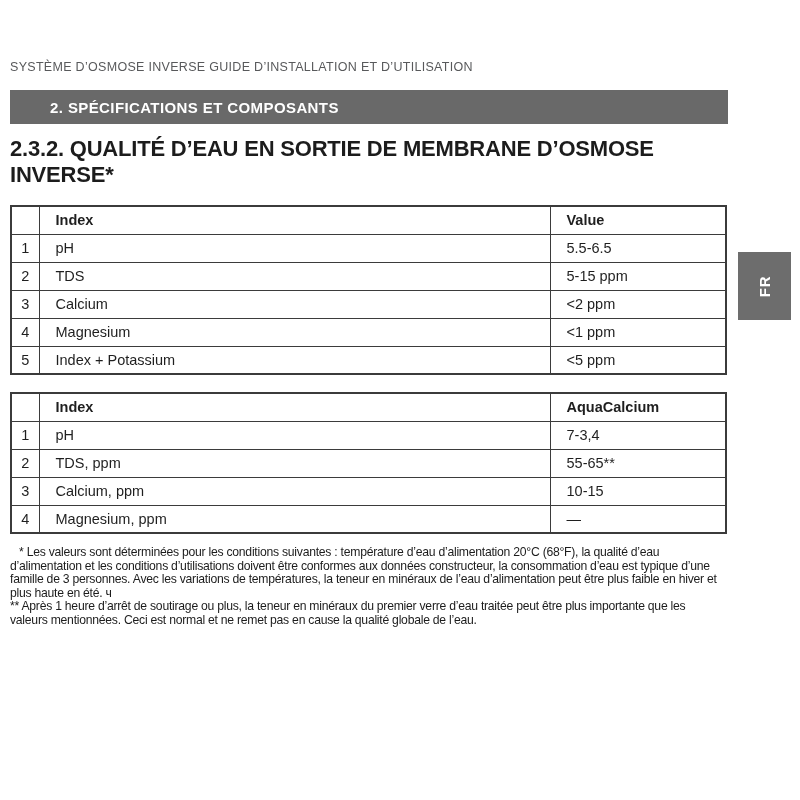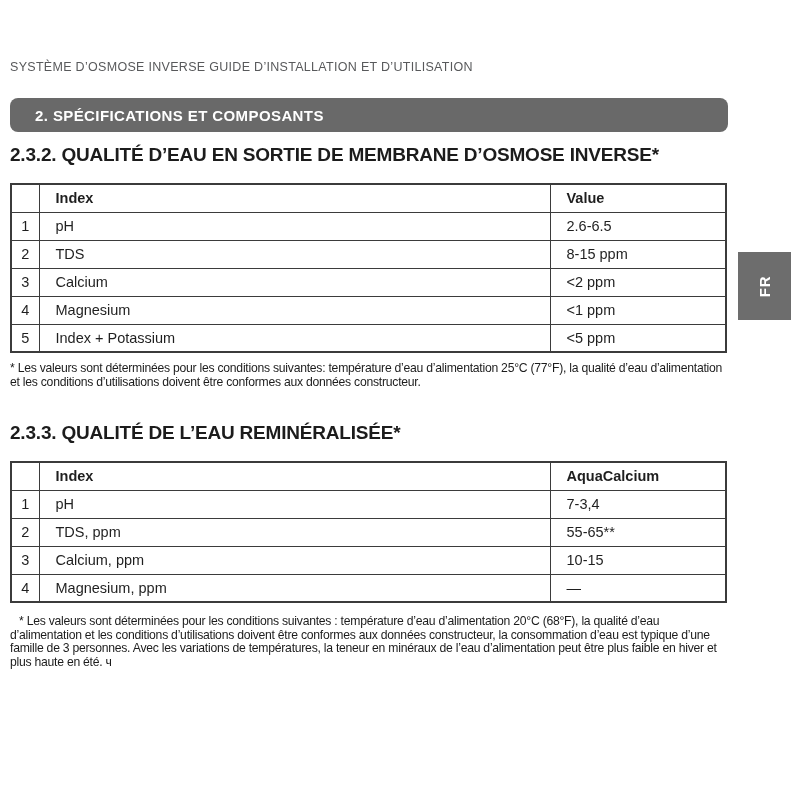--- a/index.html
+++ b/index.html
@@ -26,37 +26,36 @@
     width: 756px; 
   }
   .header-rule { flex: 1; border-top: 2px solid #3f3f3f; }
   .page-number {
     margin-left: 15px;
     font-size: 17px;
     color: #2e2e2e;
   }
 
   .chapter-banner {
-    margin-top: 24px;
+    margin-top: 16px;
     height: 34px;
     background: #696969;
     display: flex; align-items: center;
-    padding-left: 25px;
-    border-radius: 8px;
+    padding-left: 40px;
   }
   .chapter-banner-label {
     color: #ffffff;
     font-weight: bold;
     font-size: 15px;
     letter-spacing: 0.4px;
   }
 
   .section-heading {
     margin-top: 12px;
-    font-size: 19px;
+    font-size: 22px;
     font-weight: bold;
     letter-spacing: -0.2px;
     color: #1c1c1c;
   }
   .section-heading.second { margin-top: 33px; }
 
   table.spec-table {
     margin-top: 17px;
     border-collapse: collapse;
     width: 717px;
@@ -124,49 +123,47 @@
             <tr>
               <th class="col-num"></th>
               <th class="">Index</th>
               <th class="col-val">Value</th>
             </tr>
           </thead>
           <tbody>
             <tr>
               <td class="col-num">1</td>
               <td class="">pH</td>
-              <td class="col-val">2.6-6.5</td>
+              <td class="col-val">5.5-6.5</td>
             </tr>
             <tr>
               <td class="col-num">2</td>
               <td class="">TDS</td>
-              <td class="col-val">8-15 ppm</td>
+              <td class="col-val">5-15 ppm</td>
             </tr>
             <tr>
               <td class="col-num">3</td>
               <td class="">Calcium</td>
               <td class="col-val">&lt;2 ppm</td>
             </tr>
             <tr>
               <td class="col-num">4</td>
               <td class="">Magnesium</td>
               <td class="col-val">&lt;1 ppm</td>
             </tr>
             <tr>
               <td class="col-num">5</td>
               <td class="">Index + Potassium</td>
               <td class="col-val">&lt;5 ppm</td>
             </tr>
           </tbody>
         </table>
       </div>
 
-    <p class="footnote">* Les valeurs sont déterminées pour les conditions suivantes: température d’eau d’alimentation 25°C (77°F), la qualité d’eau d’alimentation et les conditions d’utilisations doivent être conformes aux données constructeur.</p>
-
-    <div class="section-heading second">2.3.3. QUALITÉ DE L’EAU REMINÉRALISÉE*</div>
+
 
     <div>
         <table class="spec-table">
           <thead>
             <tr>
               <th class="col-num"></th>
               <th class="">Index</th>
               <th class="col-val">AquaCalcium</th>
             </tr>
           </thead>
@@ -190,19 +187,20 @@
               <td class="col-num">4</td>
               <td class="">Magnesium, ppm</td>
               <td class="col-val">—</td>
             </tr>
           </tbody>
         </table>
       </div>
 
     <p class="footnote indent-first">* Les valeurs sont déterminées pour les conditions suivantes : température d’eau d’alimentation 20°C (68°F), la qualité d’eau d’alimentation et les conditions d’utilisations doivent être conformes aux données constructeur, la consommation d’eau est typique d’une famille de 3 personnes. Avec les variations de températures, la teneur en minéraux de l’eau d’alimentation peut être plus faible en hiver et plus haute en été. ч</p>
 
+    <p class="footnote follow">** Après 1 heure d’arrêt de soutirage ou plus, la teneur en minéraux du premier verre d’eau traitée peut être plus importante que les valeurs mentionnées. Ceci est normal et ne remet pas en cause la qualité globale de l’eau.</p>
 
   </div>
 
   <div class="lang-tab">
     <span class="lang-tab-label">FR</span>
   </div>
 </div>
 
 </body></html>

